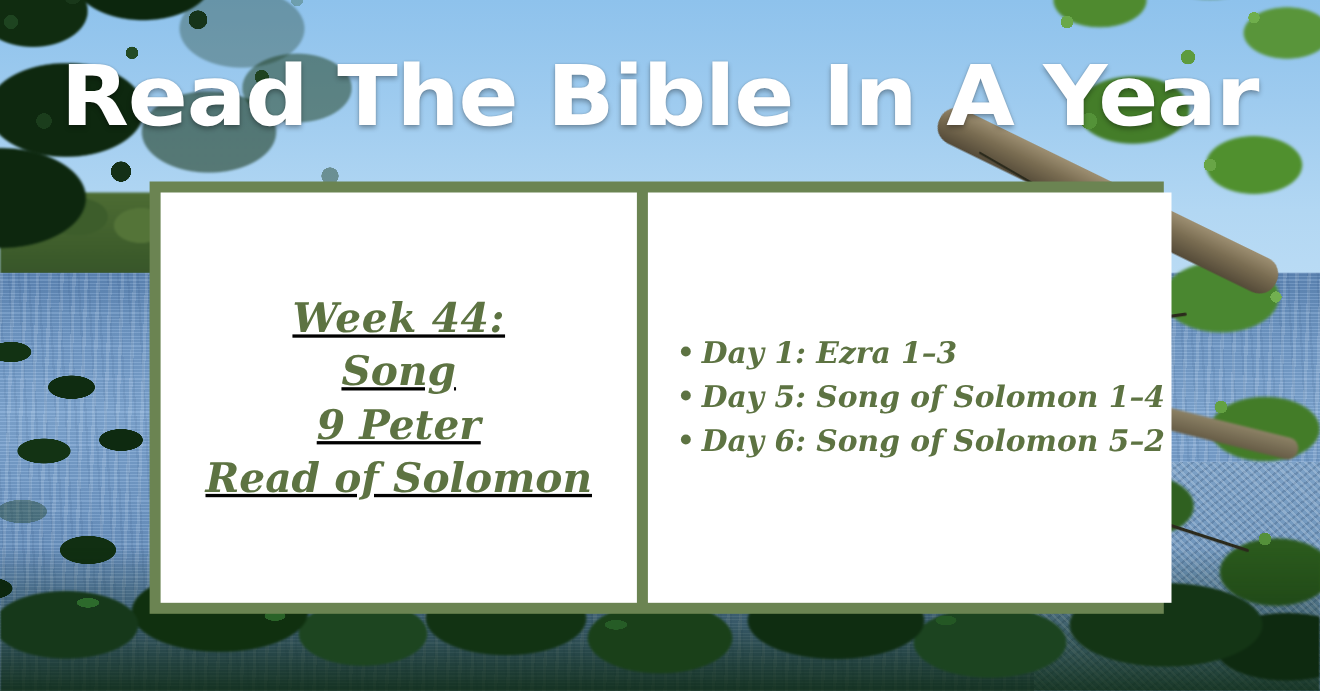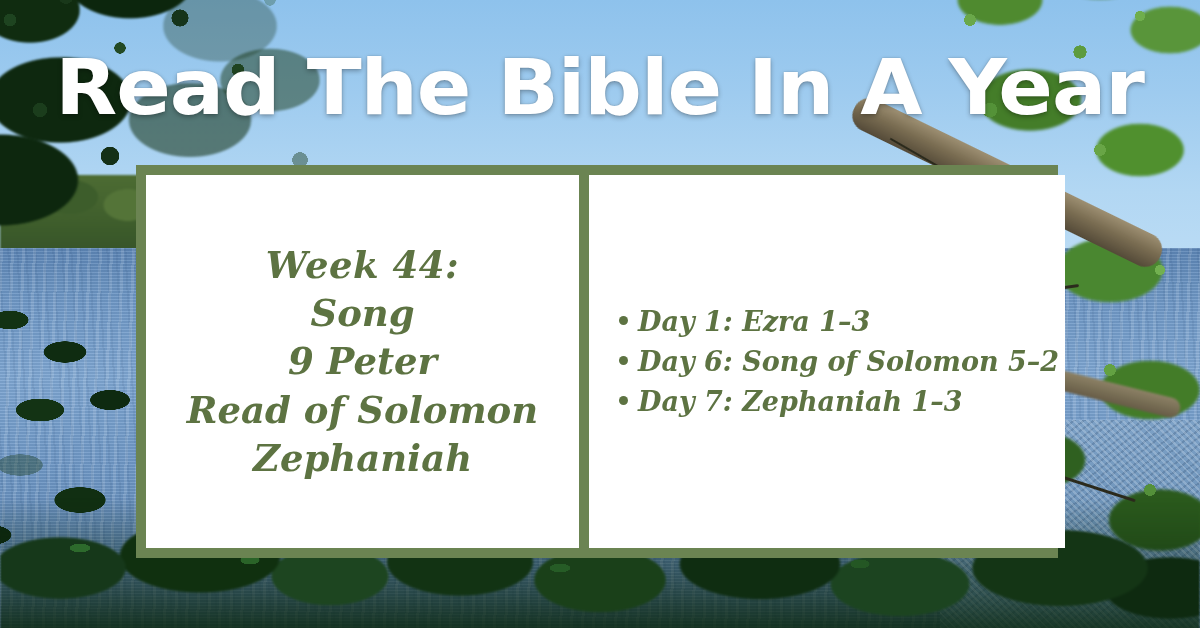--- a/index.html
+++ b/index.html
@@ -209,20 +209,21 @@
     background:#6b8452;
     display:flex; z-index:6;
     padding:10px; gap:10px;
   }
   .panel { background:#ffffff; }
   #panel-left {
     width:433px; flex:0 0 433px;
     display:flex; flex-direction:column;
     align-items:center; justify-content:center;
     padding:0 10px;
+    text-decoration:underline;
   }
   #panel-right {
     flex:1 1 auto;
     display:flex; align-items:center;
     padding:14px 6px 14px 16px;
   }
 
   .script {
     font-family:"DejaVu Serif", serif;
     font-style:italic;
@@ -277,34 +278,33 @@
 </div>
 
 <div id="card">
 
   <div class="panel" id="panel-left">
     <div id="week-lines" class="script">
       <div class="line wk">Week 44:</div>
       <div class="line">Song</div>
       <div class="line">9 Peter</div>
       <div class="line">Read of Solomon</div>
-      <div class="line">Zephaniah</div>
     </div>
   </div>
 
   <div class="panel" id="panel-right">
     <ul id="day-list">
       <li>
         <span class="bullet"></span>
         <span class="script">Day 1: Ezra 1–3</span>
       </li>
       <li>
         <span class="bullet"></span>
-        <span class="script">Day 6: Song of Solomon 5–2</span>
+        <span class="script">Day 5: Song of Solomon 1–4</span>
       </li>
       <li>
         <span class="bullet"></span>
-        <span class="script">Day 7: Zephaniah 1–3</span>
+        <span class="script">Day 6: Song of Solomon 5–2</span>
       </li>
     </ul>
   </div>
 
 </div>
 
 </body></html>

